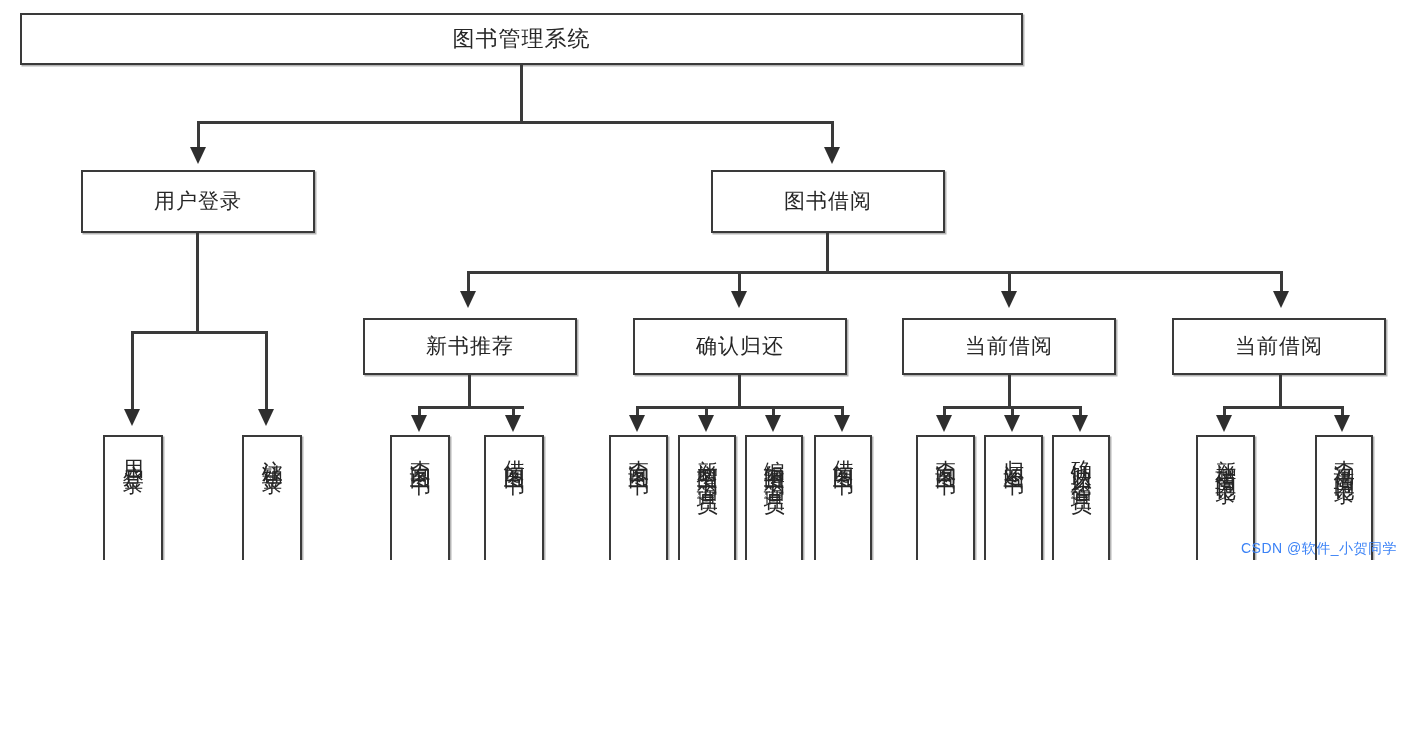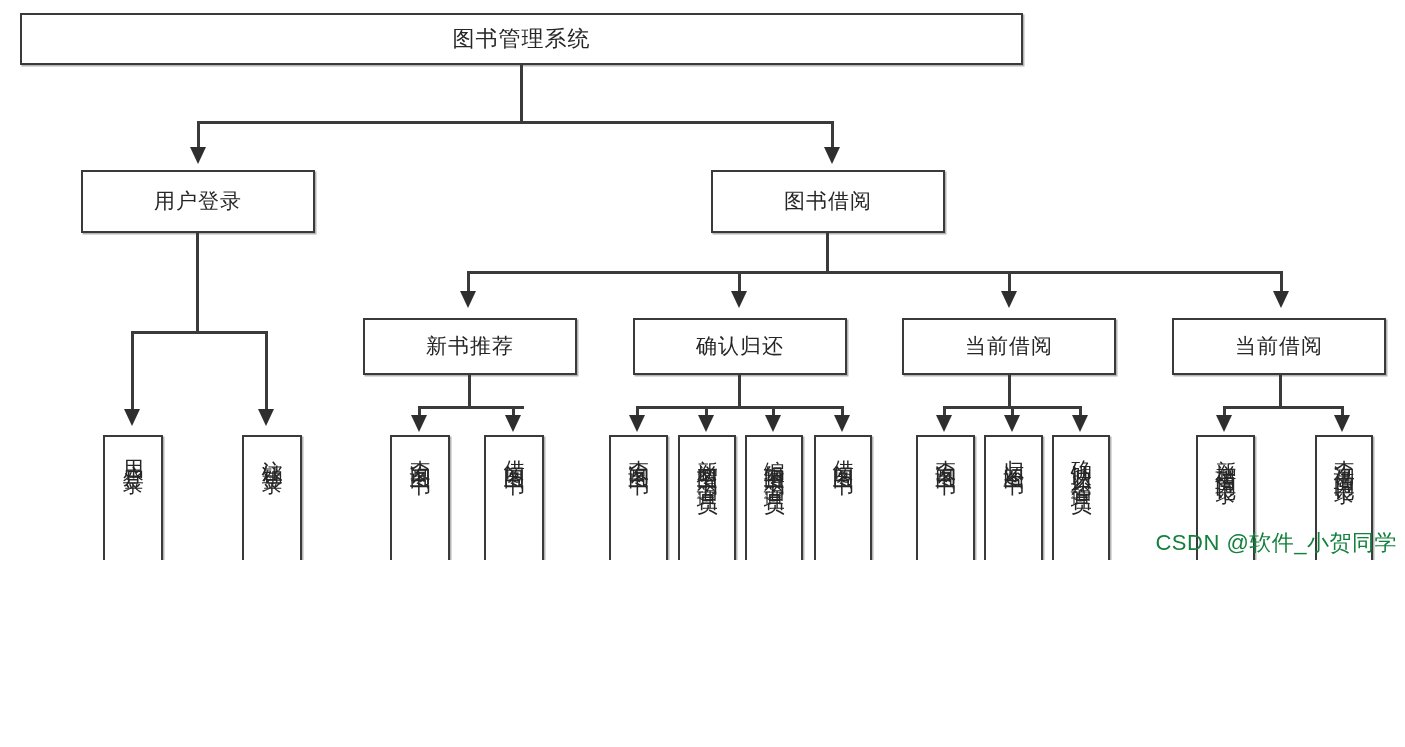--- a/index.html
+++ b/index.html
@@ -67,22 +67,22 @@
     width:0;height:0;
     border-left:8px solid transparent;
     border-right:8px solid transparent;
     border-top:17px solid #2e2e2e;
   }
   
   #watermark{
     position:absolute;
     right:8px;
     bottom:2px;
-    font-size:22px;
-    color:#15803d;
+    font-size:14px;
+    color:#3b82f6;
     letter-spacing:.5px;
     white-space:nowrap;
     user-select:none;
   }
 </style>
 </head>
 <body>
 
 <div id="canvas">
 

